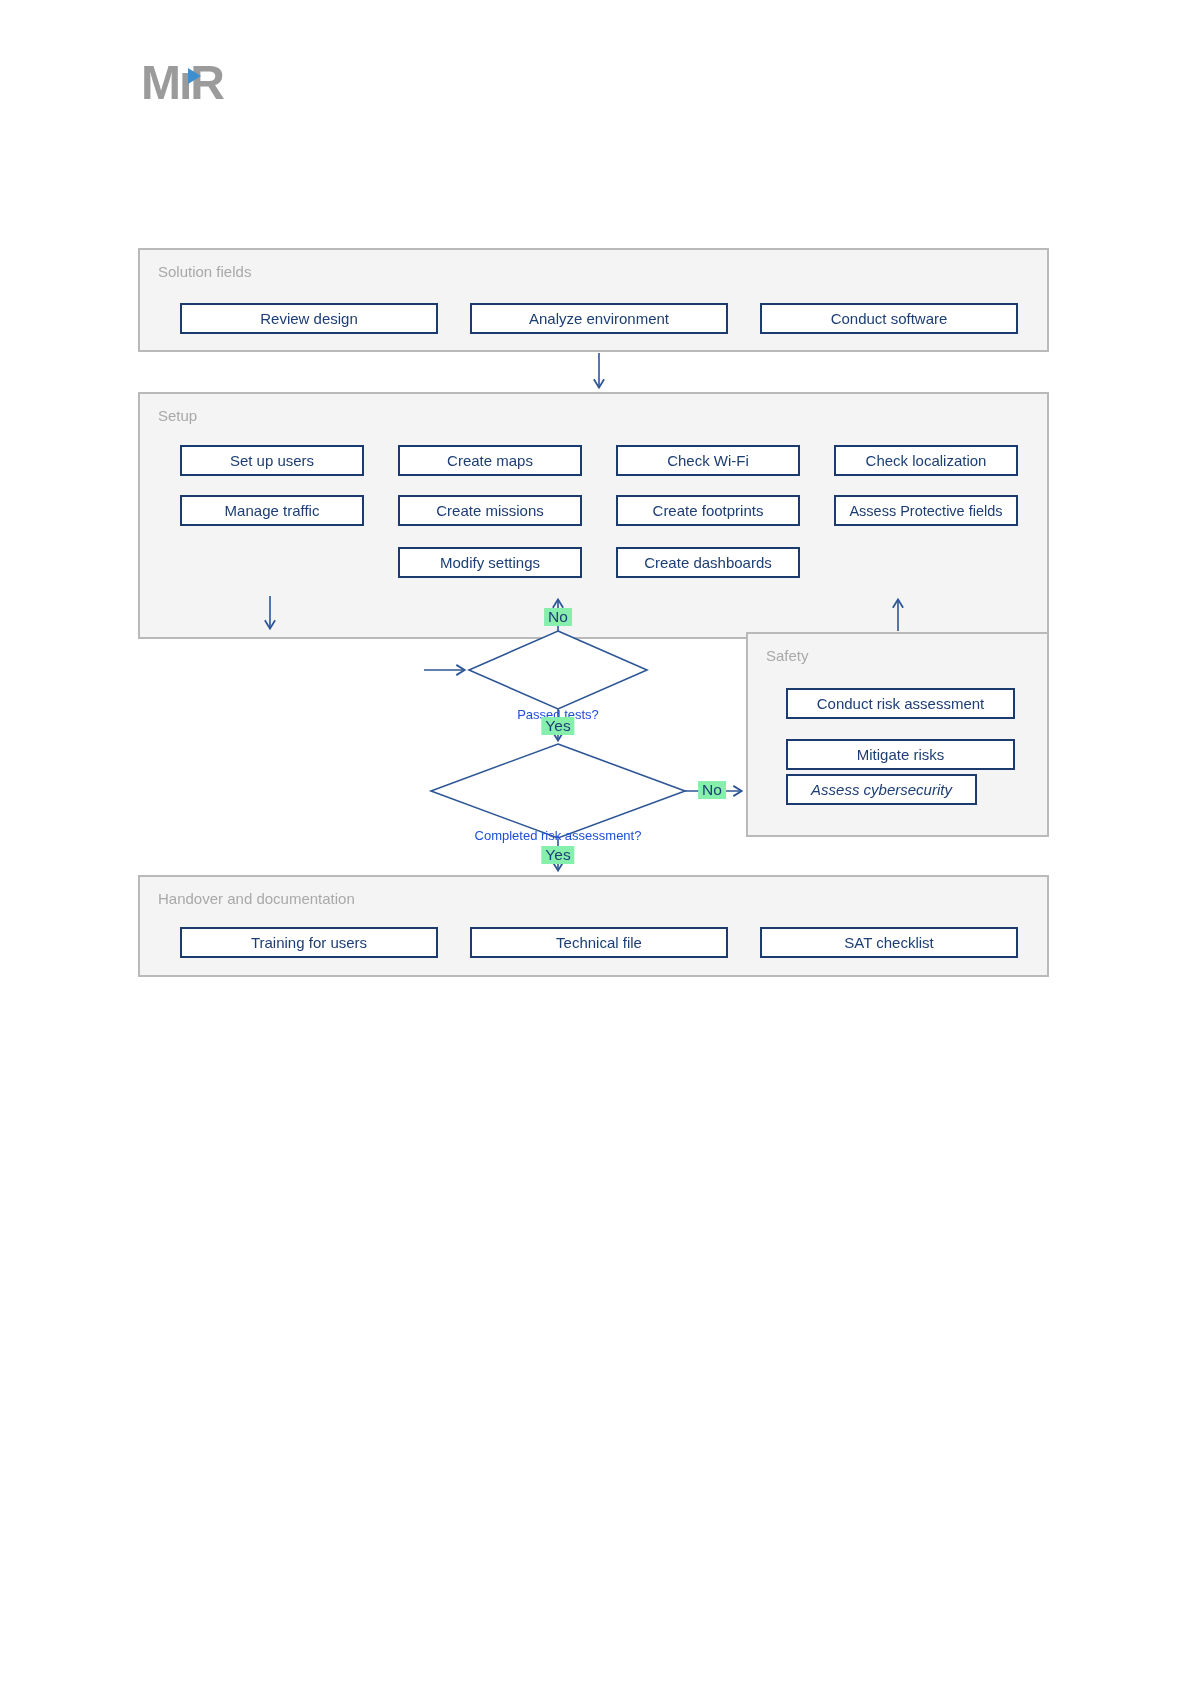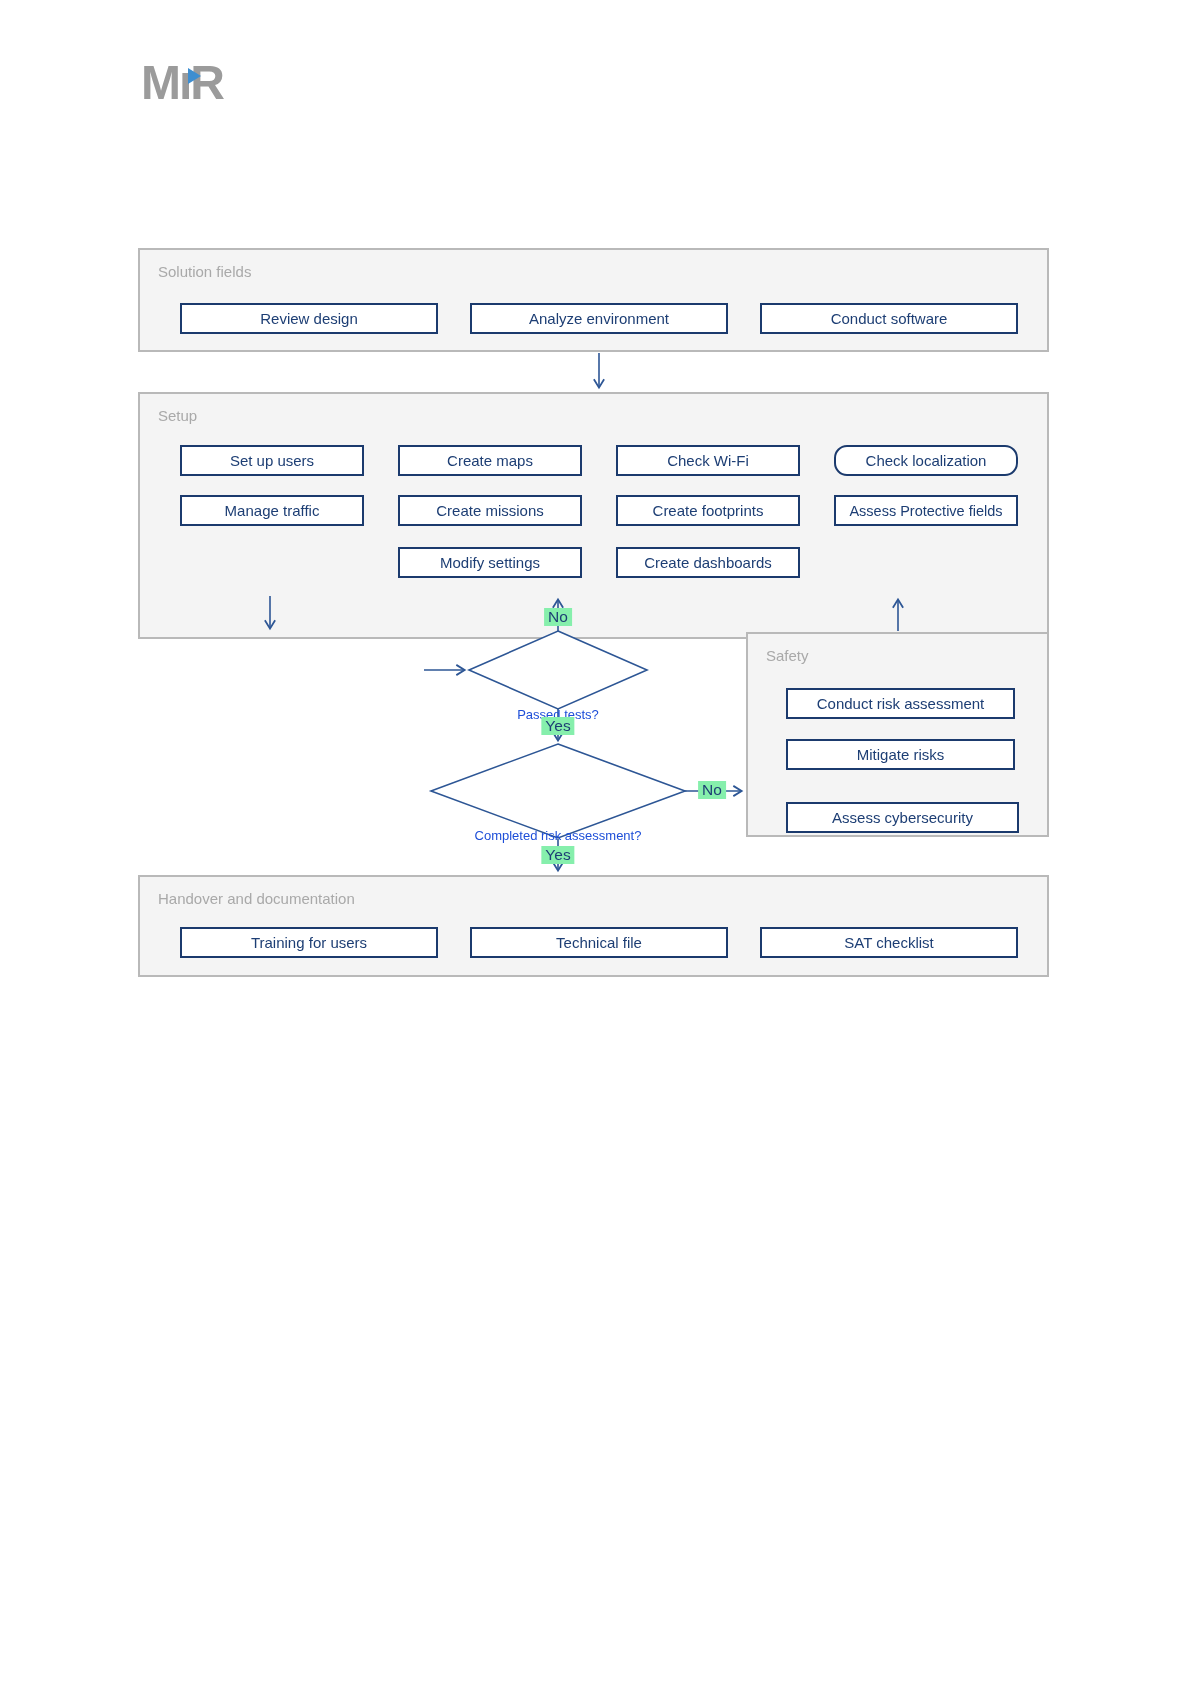--- a/index.html
+++ b/index.html
@@ -78,35 +78,35 @@
     <div class="nbox" style="left:40px; top:53px; width:258px;">Review design</div>
     <div class="nbox" style="left:330px; top:53px; width:258px;">Analyze environment</div>
     <div class="nbox" style="left:620px; top:53px; width:258px;">Conduct software</div>
   </div>
 
   <div class="section" style="left:138px; top:392px; width:911px; height:247px;">
     <div class="section-label">Setup</div>
     <div class="nbox" style="left:40px;  top:51px; width:184px;">Set up users</div>
     <div class="nbox" style="left:258px; top:51px; width:184px;">Create maps</div>
     <div class="nbox" style="left:476px; top:51px; width:184px;">Check Wi-Fi</div>
-    <div class="nbox" style="left:694px; top:51px; width:184px;border-radius:13px;">Check localization</div>
+    <div class="nbox" style="left:694px; top:51px; width:184px;">Check localization</div>
     <div class="nbox" style="left:40px;  top:101px; width:184px;text-align:center;">Manage traffic</div>
     <div class="nbox" style="left:258px; top:101px; width:184px;">Create missions</div>
     <div class="nbox" style="left:476px; top:101px; width:184px;">Create footprints</div>
     <div class="nbox" style="left:694px; top:101px; width:184px; font-size:14.5px;">Assess Protective fields</div>
     <div class="nbox" style="left:258px; top:153px; width:184px;">Modify settings</div>
     <div class="nbox" style="left:476px; top:153px; width:184px;text-align:center;">Create dashboards</div>
   </div>
 
 
   <div class="section" style="left:746px; top:632px; width:303px; height:205px;">
     <div class="section-label">Safety</div>
     <div class="nbox" style="left:38px; top:54px; width:229px;">Conduct risk assessment</div>
     <div class="nbox" style="left:38px; top:105px; width:229px;">Mitigate risks</div>
-    <div class="nbox" style="left:38px; top:168px; width:233px;">Assess cybersecurity</div>
+    <div class="nbox" style="left:38px; top:140px; width:191px;font-style:italic;">Assess cybersecurity</div>
   </div>
 
   <div class="section" style="left:138px; top:875px; width:911px; height:102px;">
     <div class="section-label">Handover and documentation</div>
     <div class="nbox" style="left:40px; top:50px; width:258px;">Training for users</div>
     <div class="nbox" style="left:330px; top:50px; width:258px;">Technical file</div>
     <div class="nbox" style="left:620px; top:50px; width:258px;">SAT checklist</div>
   </div>
 
   <svg class="overlay" width="1191" height="1000" viewBox="0 0 1191 1000">

